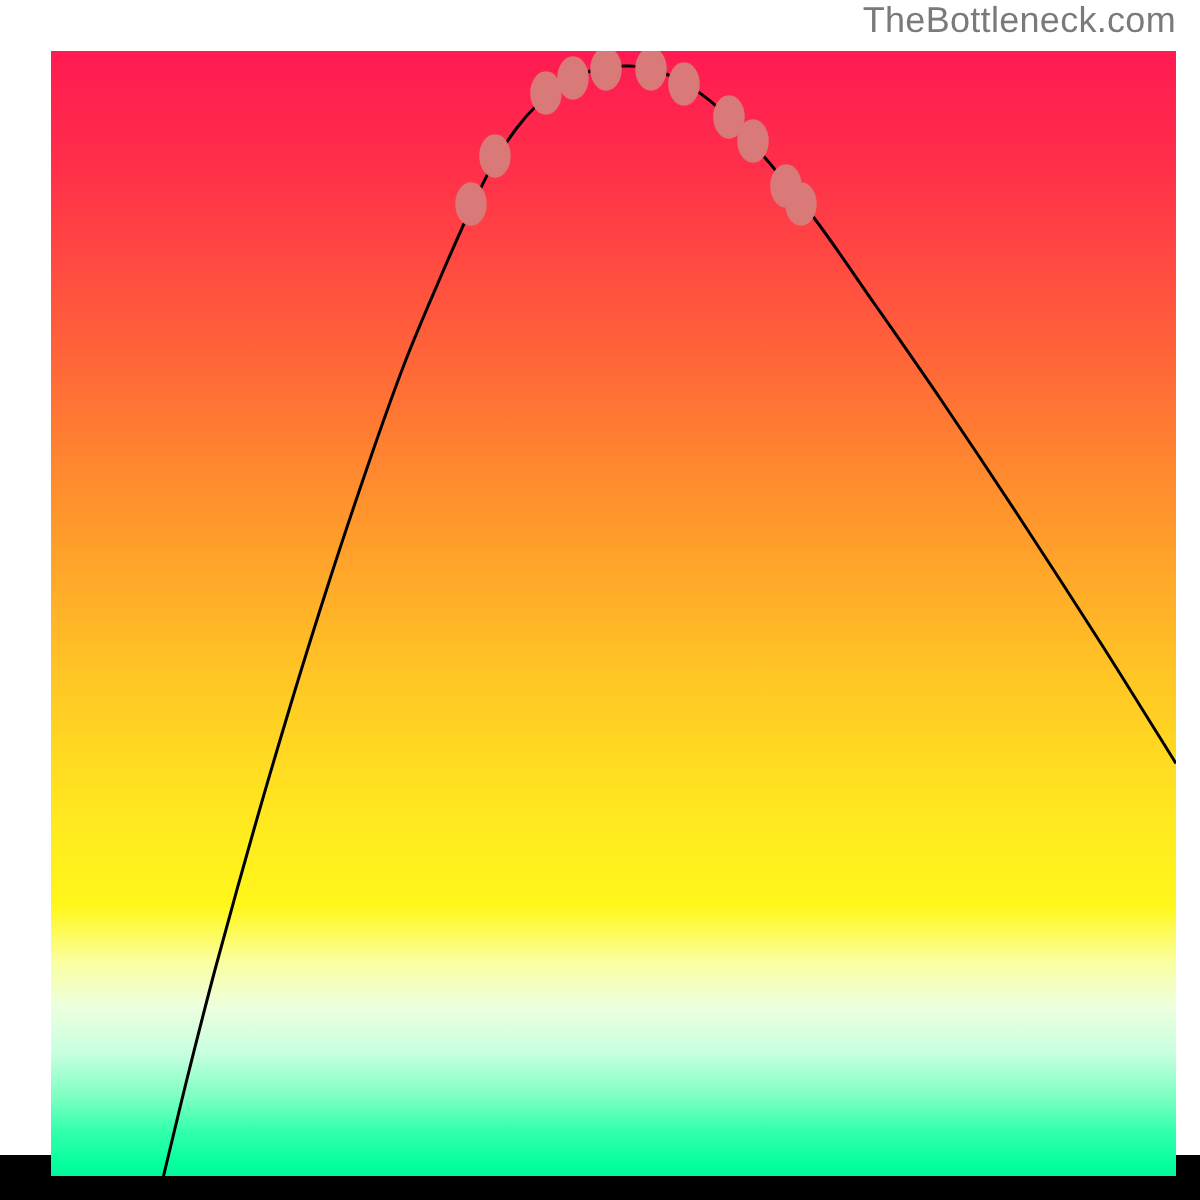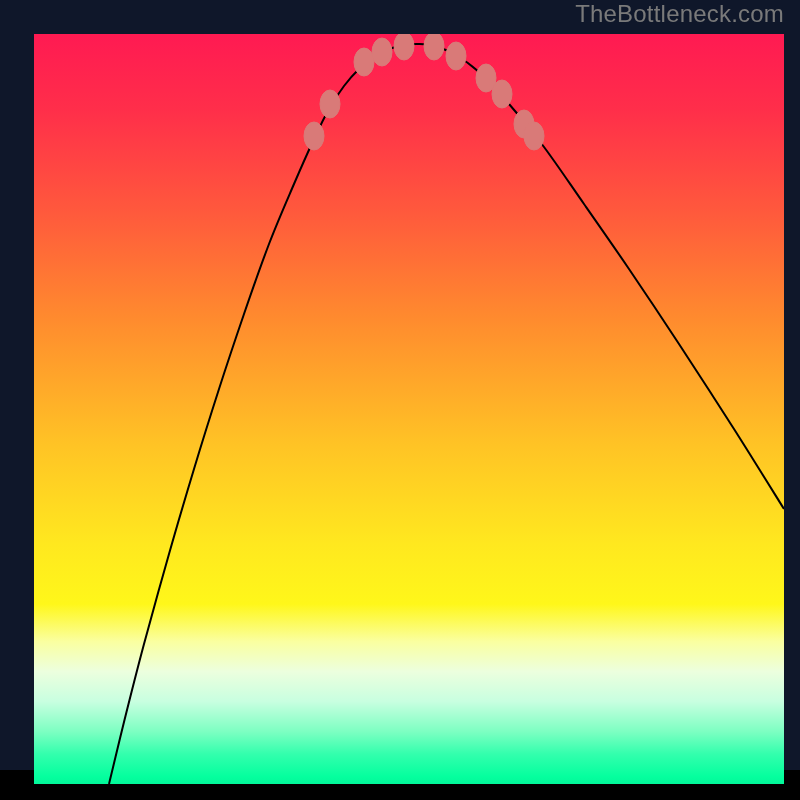--- a/index.html
+++ b/index.html
@@ -8,21 +8,21 @@
     width: 800px;
     height: 800px;
     background: #000;
     overflow: hidden;
     font-family: Arial, Helvetica, sans-serif;
   }
   .frame {
     position: relative;
     width: 800px;
     height: 770px;
-    background: #0f172a;
+    background: #ffffff;
   }
   .plot-area {
     position: absolute;
     left: 34px;
     top: 34px;
     width: 750px;
     height: 750px;
     background: linear-gradient(
       to bottom,
       #ff1a52 0%,

